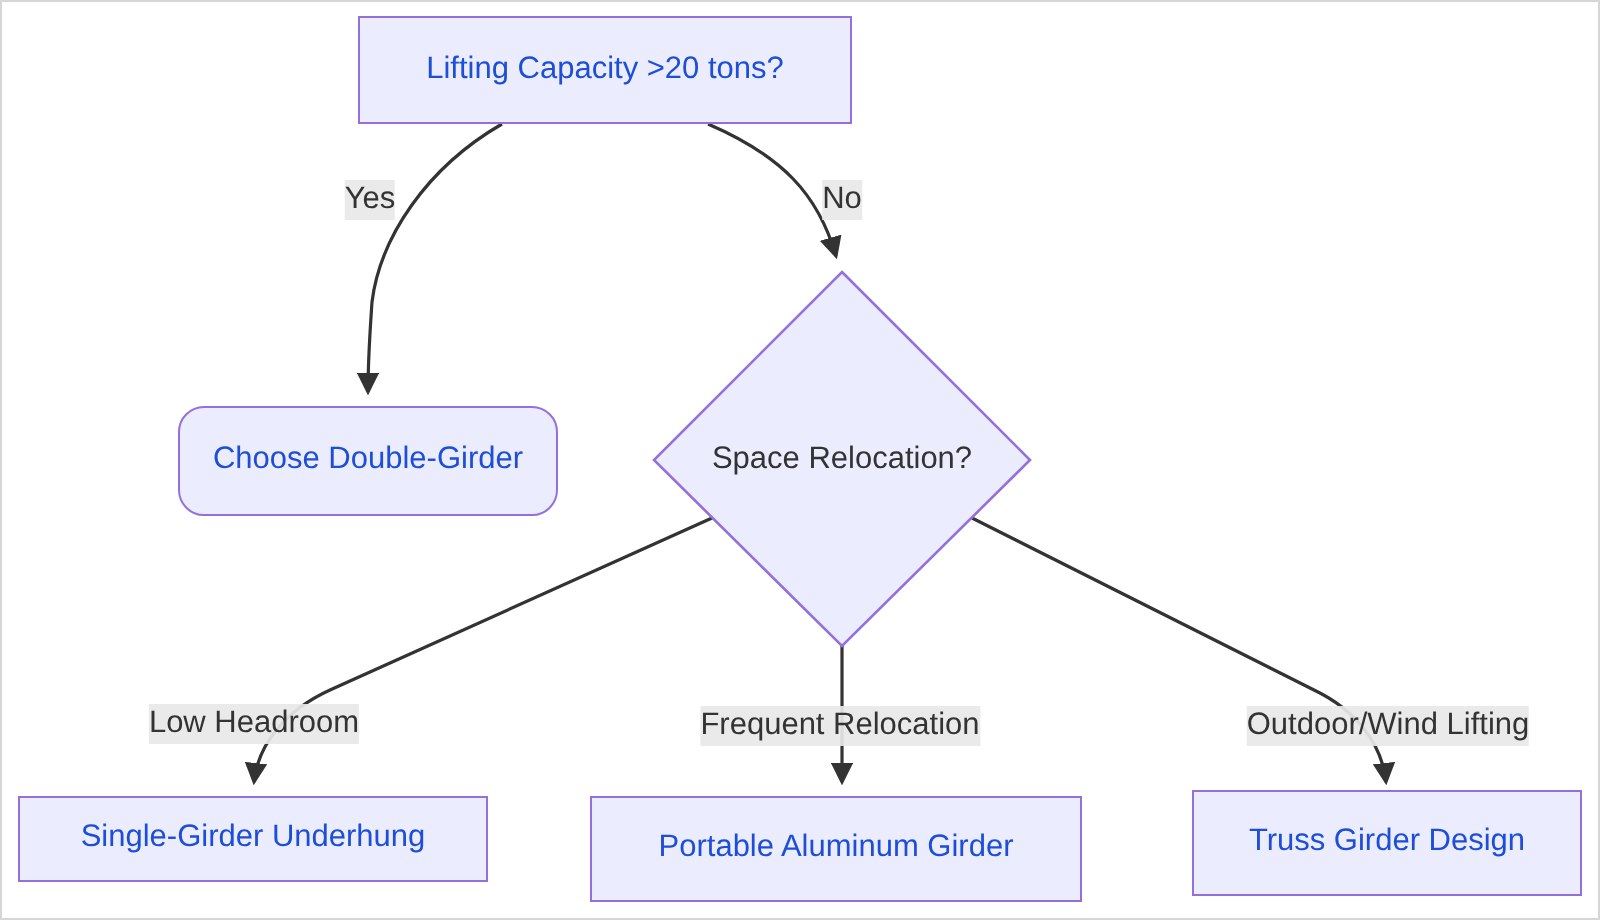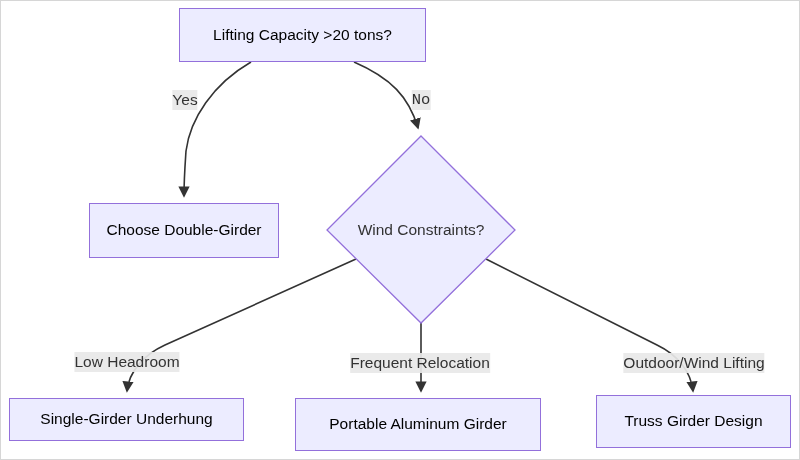--- a/index.html
+++ b/index.html
@@ -26,29 +26,29 @@
   .diamond-shape {
     fill: #ECECFF;
     stroke: #9370DB;
     stroke-width: 1.3px;
   }
   .node {
     position: absolute;
     box-sizing: border-box;
     background: #ECECFF;
     border: 1.3px solid #9370DB;
-    color: #000000;
+    color: #1d4ed8;
     font-size: 15.5px;
     display: flex;
     align-items: center;
     justify-content: center;
     text-align: center;
     line-height: 1.2;
   }
-  .node.rounded { border-radius: 0; }
+  .node.rounded { border-radius: 13px; }
   .diamond-label {
     position: absolute;
     color: #333333;
     font-size: 15.5px;
     display: flex;
     align-items: center;
     justify-content: center;
     text-align: center;
   }
   .edge-label {
@@ -84,38 +84,38 @@
 
   <div class="node" style="left:178px; top:7px; width:247px; height:54px;">
     <span>Lifting Capacity &gt;20 tons?</span>
   </div>
 
   <div class="node rounded" style="left:88px; top:202px; width:190px; height:55px;">
     <span>Choose Double-Girder</span>
   </div>
 
   <div class="diamond-label" style="left:330px; top:211px; width:180px; height:36px;">
-    <span>Wind Constraints?</span>
+    <span>Space Relocation?</span>
   </div>
 
   <div class="node" style="left:8px; top:397px; width:235px; height:43px;">
     <span>Single-Girder Underhung</span>
   </div>
 
   <div class="node" style="left:294px; top:397px; width:246px; height:53px;">
     <span>Portable Aluminum Girder</span>
   </div>
 
   <div class="node" style="left:595px; top:394px; width:195px; height:53px;">
     <span>Truss Girder Design</span>
   </div>
 
   <div class="edge-label" style="left:184px; top:99px;">Yes</div>
 
-  <div class="edge-label" style="left:420px; top:99px;font-family:Liberation Mono, monospace;">No</div>
+  <div class="edge-label" style="left:420px; top:99px;">No</div>
 
   <div class="edge-label" style="left:419px; top:362px;">Frequent Relocation</div>
 
   <div class="edge-label" style="left:126px; top:361px;">Low Headroom</div>
 
   <div class="edge-label" style="left:693px; top:362px;">Outdoor/Wind Lifting</div>
 
 </div>
 
 </body></html>

